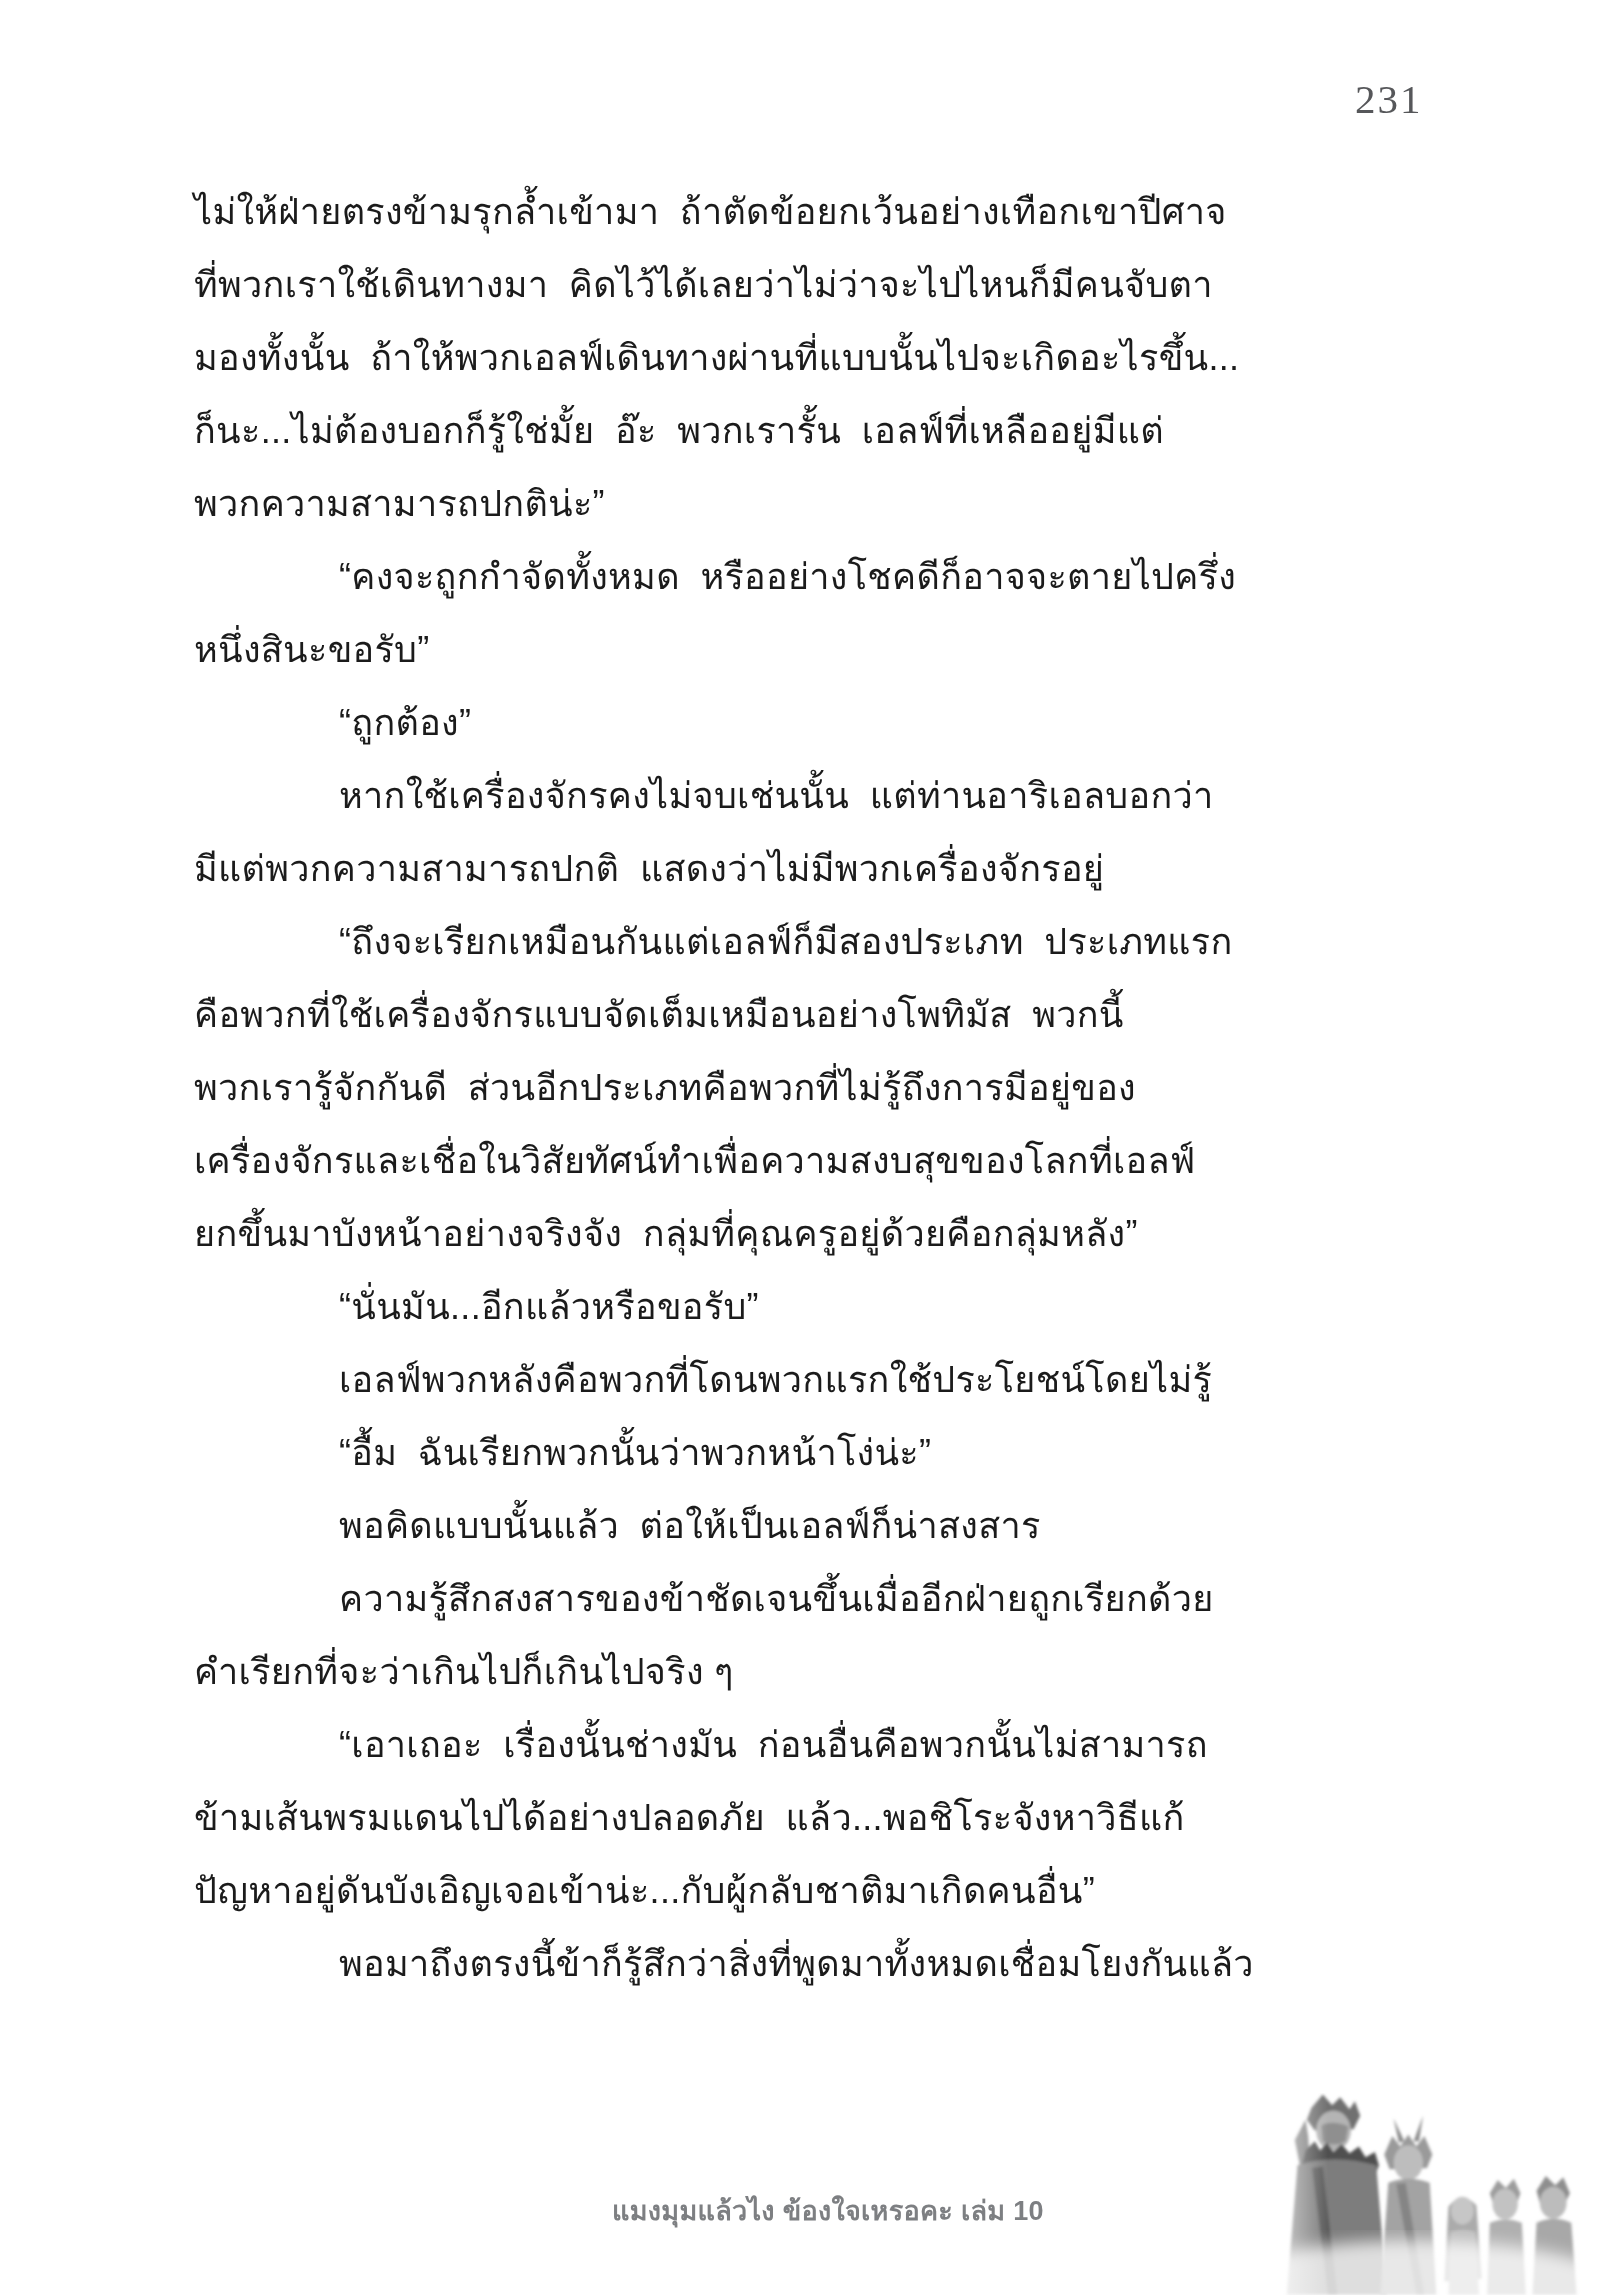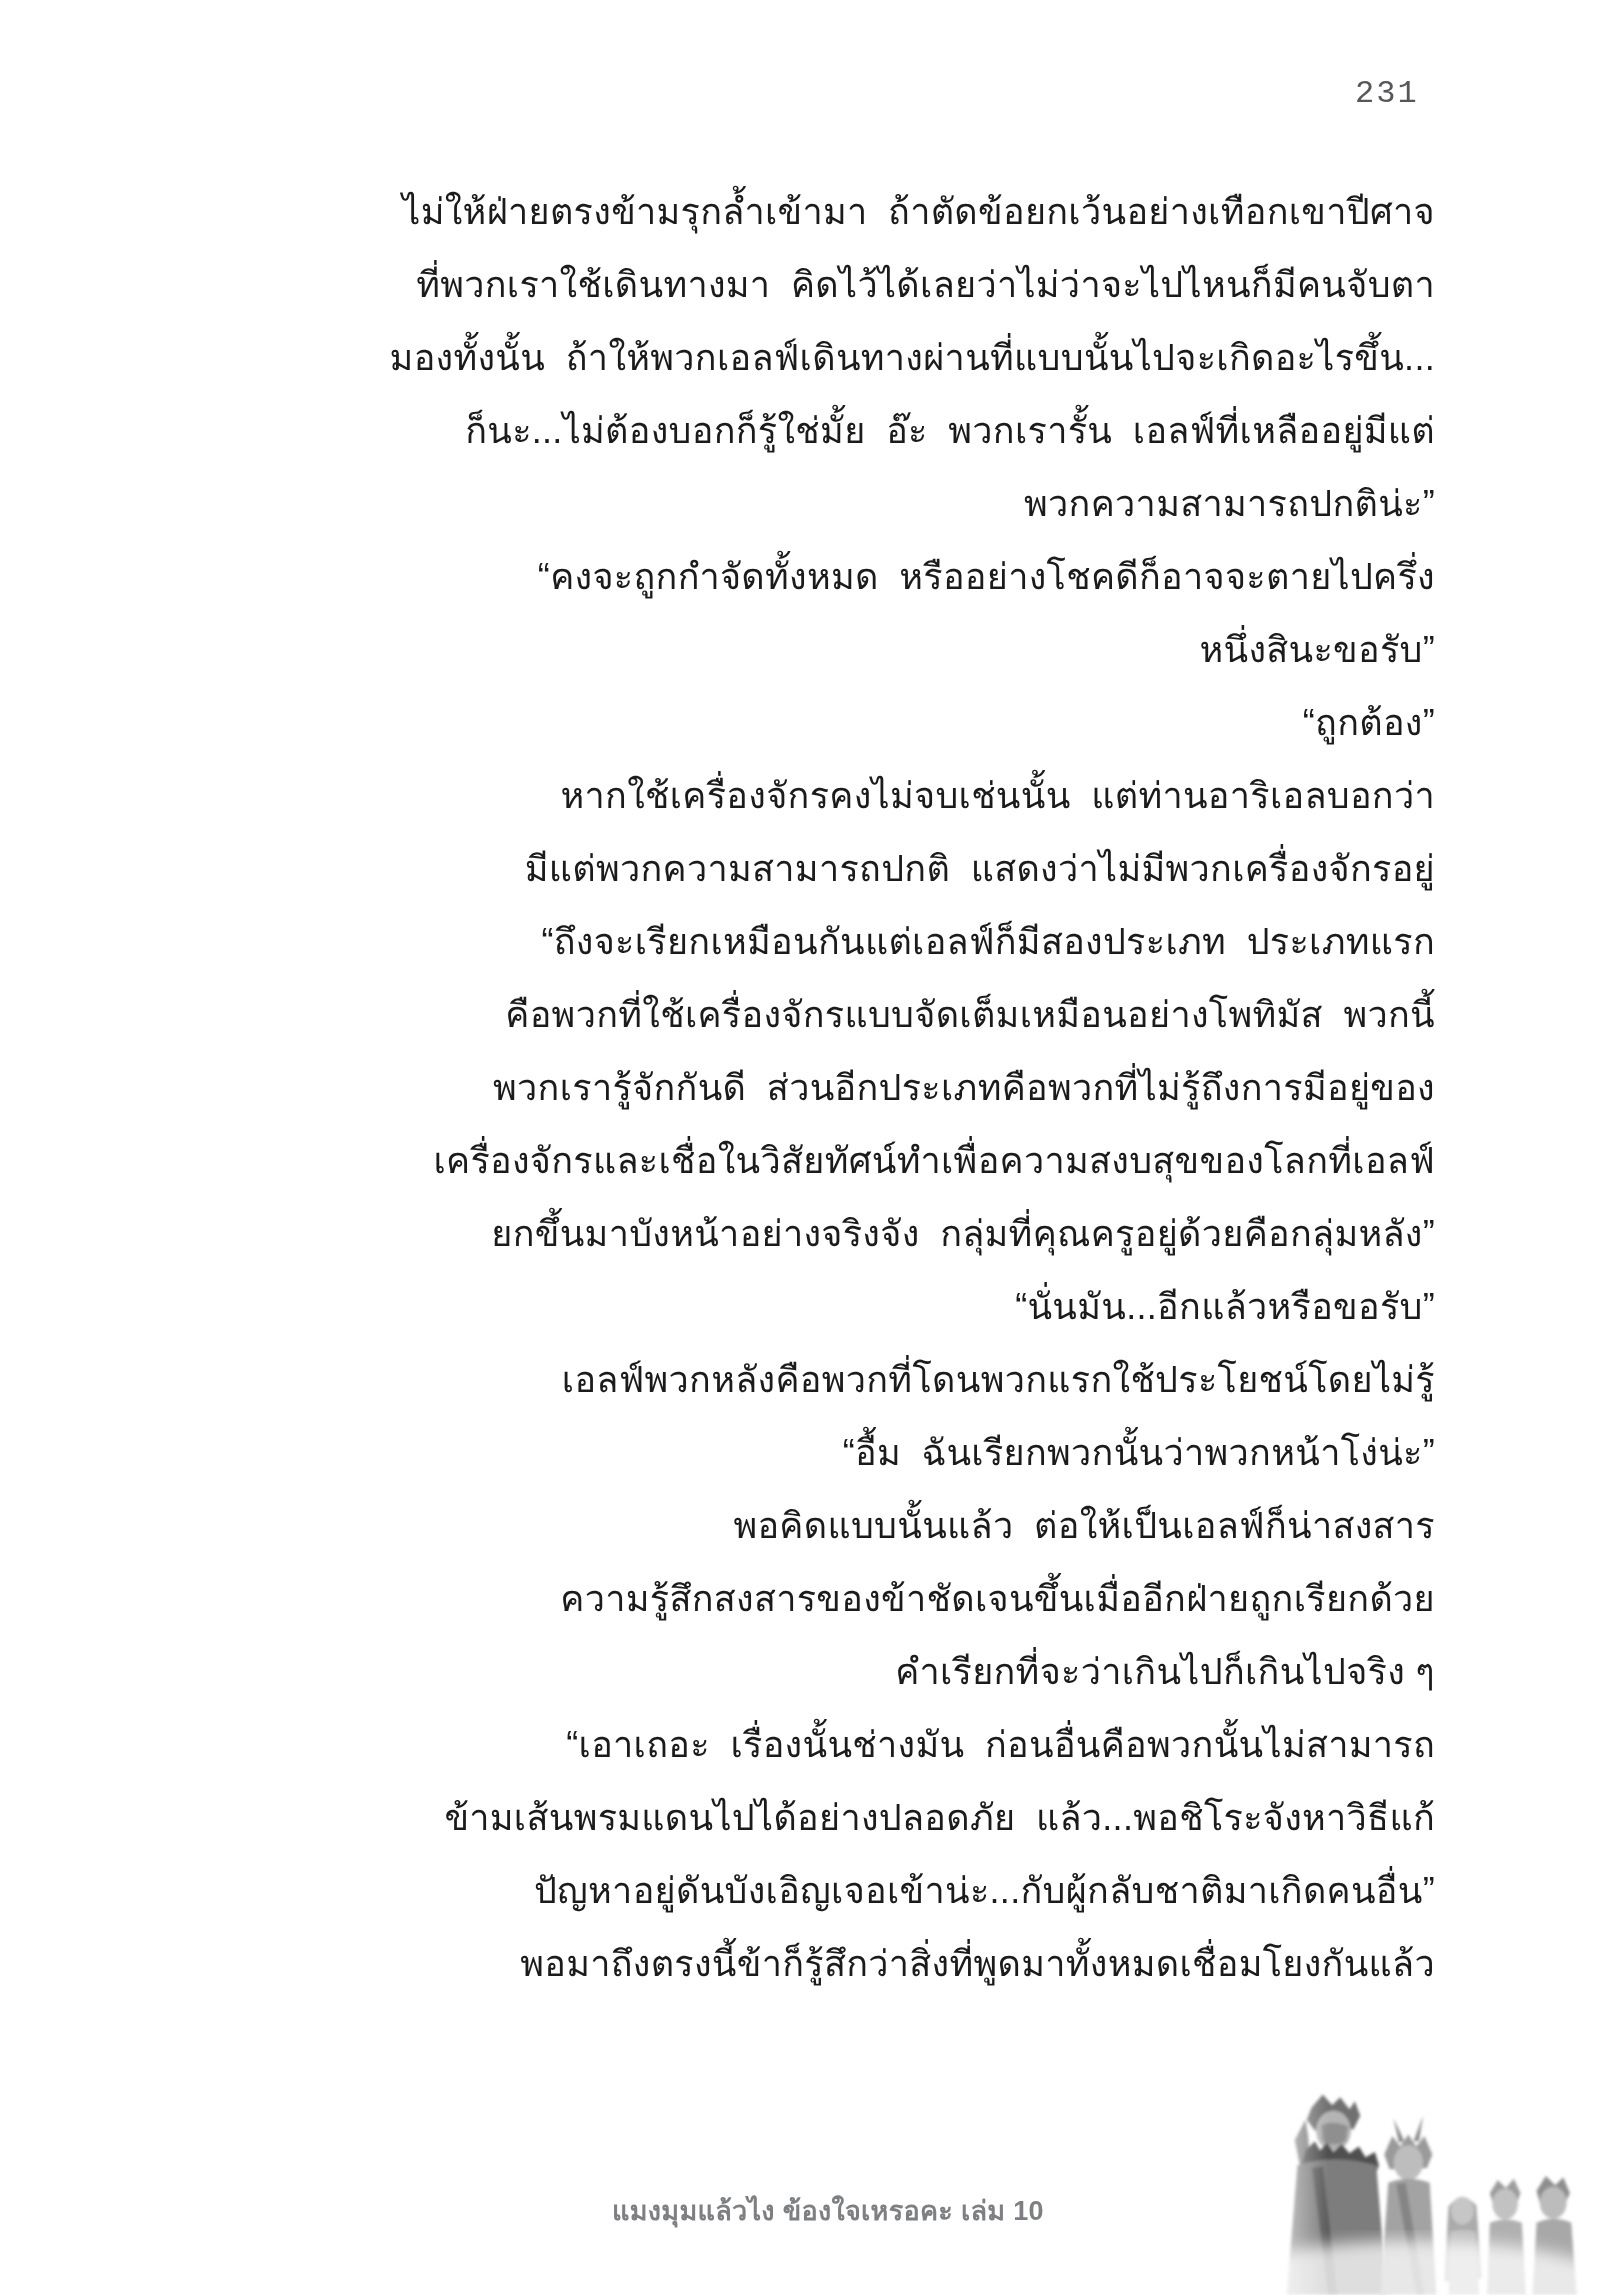--- a/index.html
+++ b/index.html
@@ -7,33 +7,32 @@
     width: 1612px; height: 2295px;
     background: #ffffff;
     position: relative;
     overflow: hidden;
     font-family: "Liberation Sans", sans-serif;
     color: #1b1b1b;
   }
   .page-number {
     position: absolute;
     top: 75px; left: 1355px;
-    font-family: Liberation Mono, monospace;
-    font-size: 32px;
+    font-family: Liberation Serif, serif;
+    font-size: 41px;
     letter-spacing: 2px;
     color: #56575a;
   }
   .text-block {
     position: absolute;
     top: 175px; left: 194px;
     width: 1241px;
     font-size: 36px;
     line-height: 73px;
     font-weight: 400;
-    text-align: right;
   }
   .text-line {
     height: 73px;
     white-space: pre;
     letter-spacing: 0.3px;
   }
   .text-line.indent { padding-left: 145px; }
   .footer-title {
     position: absolute;
     top: 2189px; left: 612px;

